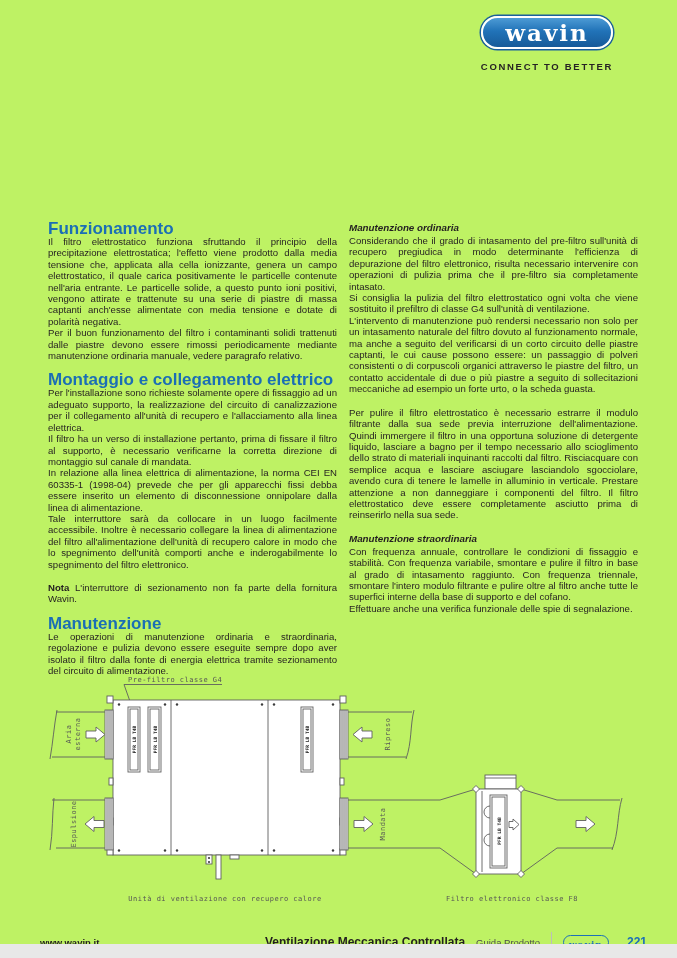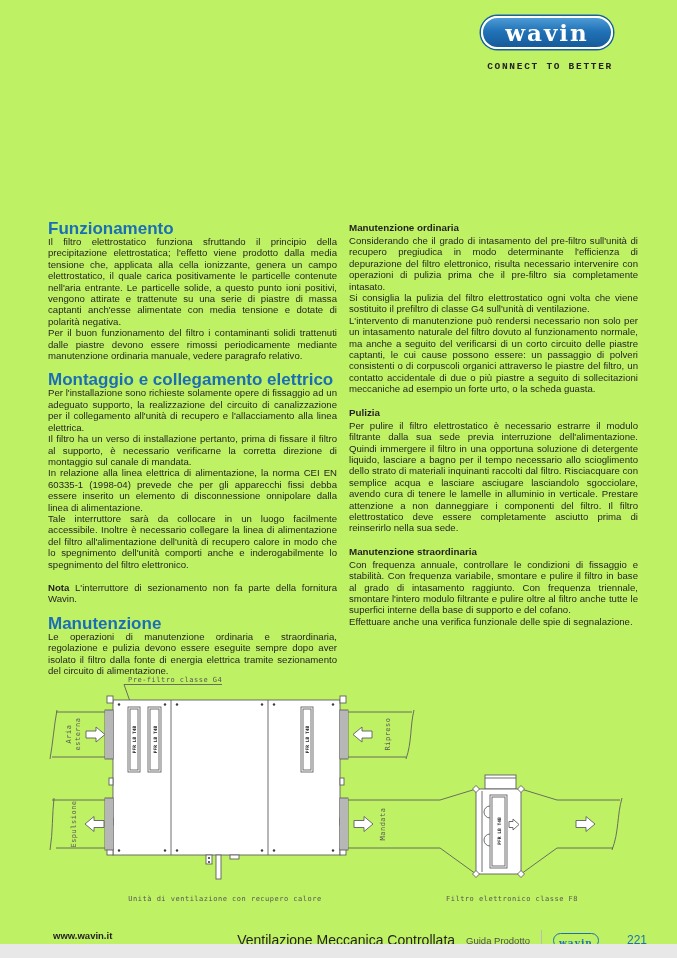--- a/index.html
+++ b/index.html
@@ -18,66 +18,65 @@
     box-shadow:0 0 0 1.5px #1a5f9e;
     text-align:center; line-height:29px;
   }
   .logo-pill span {
     color:#ffffff; font-weight:bold; font-size:23px; letter-spacing:2px;
     font-family:"DejaVu Serif", serif;
   }
   .tagline {
     margin-top:12px; font-size:9.5px; font-weight:bold; letter-spacing:1.7px;
     color:#262223;
-    font-family:Liberation Mono, monospace;
   }
 
   
   .cols {
     position:absolute; top:222px; left:48px; width:590px;
     display:flex; gap:12px;
   }
   .col { width:289px; font-size:9.6px; line-height:11.4px; text-align:justify; }
   .sec { margin-bottom:12px; }
   h3.blue {
     margin:0 0 1px 0; font-size:17px; line-height:13px; color:#1b6eb5;
   }
   h4.black {
-    margin:0 0 1px 0; font-size:9.8px; line-height:12px; color:#231f20;
+    margin:0 0 1px 0; font-size:9.8px; line-height:12px; color:#231f20;font-style:italic;
   }
   .col p { margin:0; }
   .nota b { font-weight:bold; }
 
   
   .diagram { position:absolute; left:40px; top:668px; }
   .ln   { stroke:#5f5f5f; stroke-width:0.9; fill:none; }
   .lnw  { stroke:#5f5f5f; stroke-width:0.9; fill:#ffffff; }
   .dtext{ font-family:"DejaVu Sans Mono", monospace; font-size:7px; fill:#555555; letter-spacing:0.5px; }
   .mark { font-family:"DejaVu Sans Mono", monospace; font-size:4.6px; font-weight:bold; fill:#1f1f1f; }
   .dot  { fill:#3c3c3c; }
 
   
   .footer {
-    position:absolute; left:53px; right:30px; top:930px; height:24px;
-    display:flex; align-items:flex-start;
+    position:absolute; left:40px; right:30px; top:930px; height:24px;
+    display:flex; align-items:center;
   }
   .site { font-size:9.5px; font-weight:bold; }
   .foot-right { margin-left:auto; display:flex; align-items:center; }
-  .doc-bold { font-size:14px; font-weight:normal; }
+  .doc-bold { font-size:12px; font-weight:bold; }
   .doc-reg  { font-size:9.5px; color:#4d4d4d; margin-left:11px; }
   .vdiv { width:1px; height:20px; background:#bcbcbc; margin:0 11px; }
   .foot-logo {
     display:inline-block; width:44px; height:13px; border-radius:8px;
     border:1.6px solid #1c70b8; text-align:center; line-height:13px;
   }
   .foot-logo span {
     color:#1c70b8; font-weight:bold; font-size:9px; letter-spacing:1px;
     font-family:"DejaVu Serif", serif;
   }
-  .pagenum { font-size:12px; font-weight:normal; color:#1c70b8; margin-left:28px; }
+  .pagenum { font-size:12px; font-weight:bold; color:#1c70b8; margin-left:18px; }
 </style>
 </head>
 <body>
 
 <div class="page">
 
   <div class="brand">
     <div class="logo-pill">
       <span>wavin</span>
     </div>
@@ -108,21 +107,20 @@
     </div>
 
     <div class="col">
       <div class="sec">
         <h4 class="black">Manutenzione ordinaria</h4>
         <p>Considerando che il grado di intasamento del pre-filtro sull'unità di recupero pregiudica in modo determinante l'efficienza di depurazione del filtro elettronico, risulta necessario intervenire con operazioni di pulizia prima che il pre-filtro sia completamente intasato.</p>
         <p>Si consiglia la pulizia del filtro elettrostatico ogni volta che viene sostituito il prefiltro di classe G4 sull'unità di ventilazione.</p>
         <p>L'intervento di manutenzione può rendersi necessario non solo per un intasamento naturale del filtro dovuto al funzionamento normale, ma anche a seguito del verificarsi di un corto circuito delle piastre captanti, le cui cause possono essere: un passaggio di polveri consistenti o di corpuscoli organici attraverso le piastre del filtro, un contatto accidentale di due o più piastre a seguito di sollecitazioni meccaniche ad esempio un forte urto, o la scheda guasta.</p>
       </div>
       <div class="sec">
-        <h4 class="black">Pulizia</h4>
         <p>Per pulire il filtro elettrostatico è necessario estrarre il modulo filtrante dalla sua sede previa interruzione dell'alimentazione. Quindi immergere il filtro in una opportuna soluzione di detergente liquido, lasciare a bagno per il tempo necessario allo scioglimento dello strato di materiali inquinanti raccolti dal filtro. Risciacquare con semplice acqua e lasciare asciugare lasciandolo sgocciolare, avendo cura di tenere le lamelle in alluminio in verticale. Prestare attenzione a non danneggiare i componenti del filtro. Il filtro elettrostatico deve essere completamente asciutto prima di reinserirlo nella sua sede.</p>
       </div>
       <div class="sec">
         <h4 class="black">Manutenzione straordinaria</h4>
         <p>Con frequenza annuale, controllare le condizioni di fissaggio e stabilità. Con frequenza variabile, smontare e pulire il filtro in base al grado di intasamento raggiunto. Con frequenza triennale, smontare l'intero modulo filtrante e pulire oltre al filtro anche tutte le superfici interne della base di supporto e del cofano.</p>
         <p>Effettuare anche una verifica funzionale delle spie di segnalazione.</p>
       </div>
     </div>
   </div>
 

